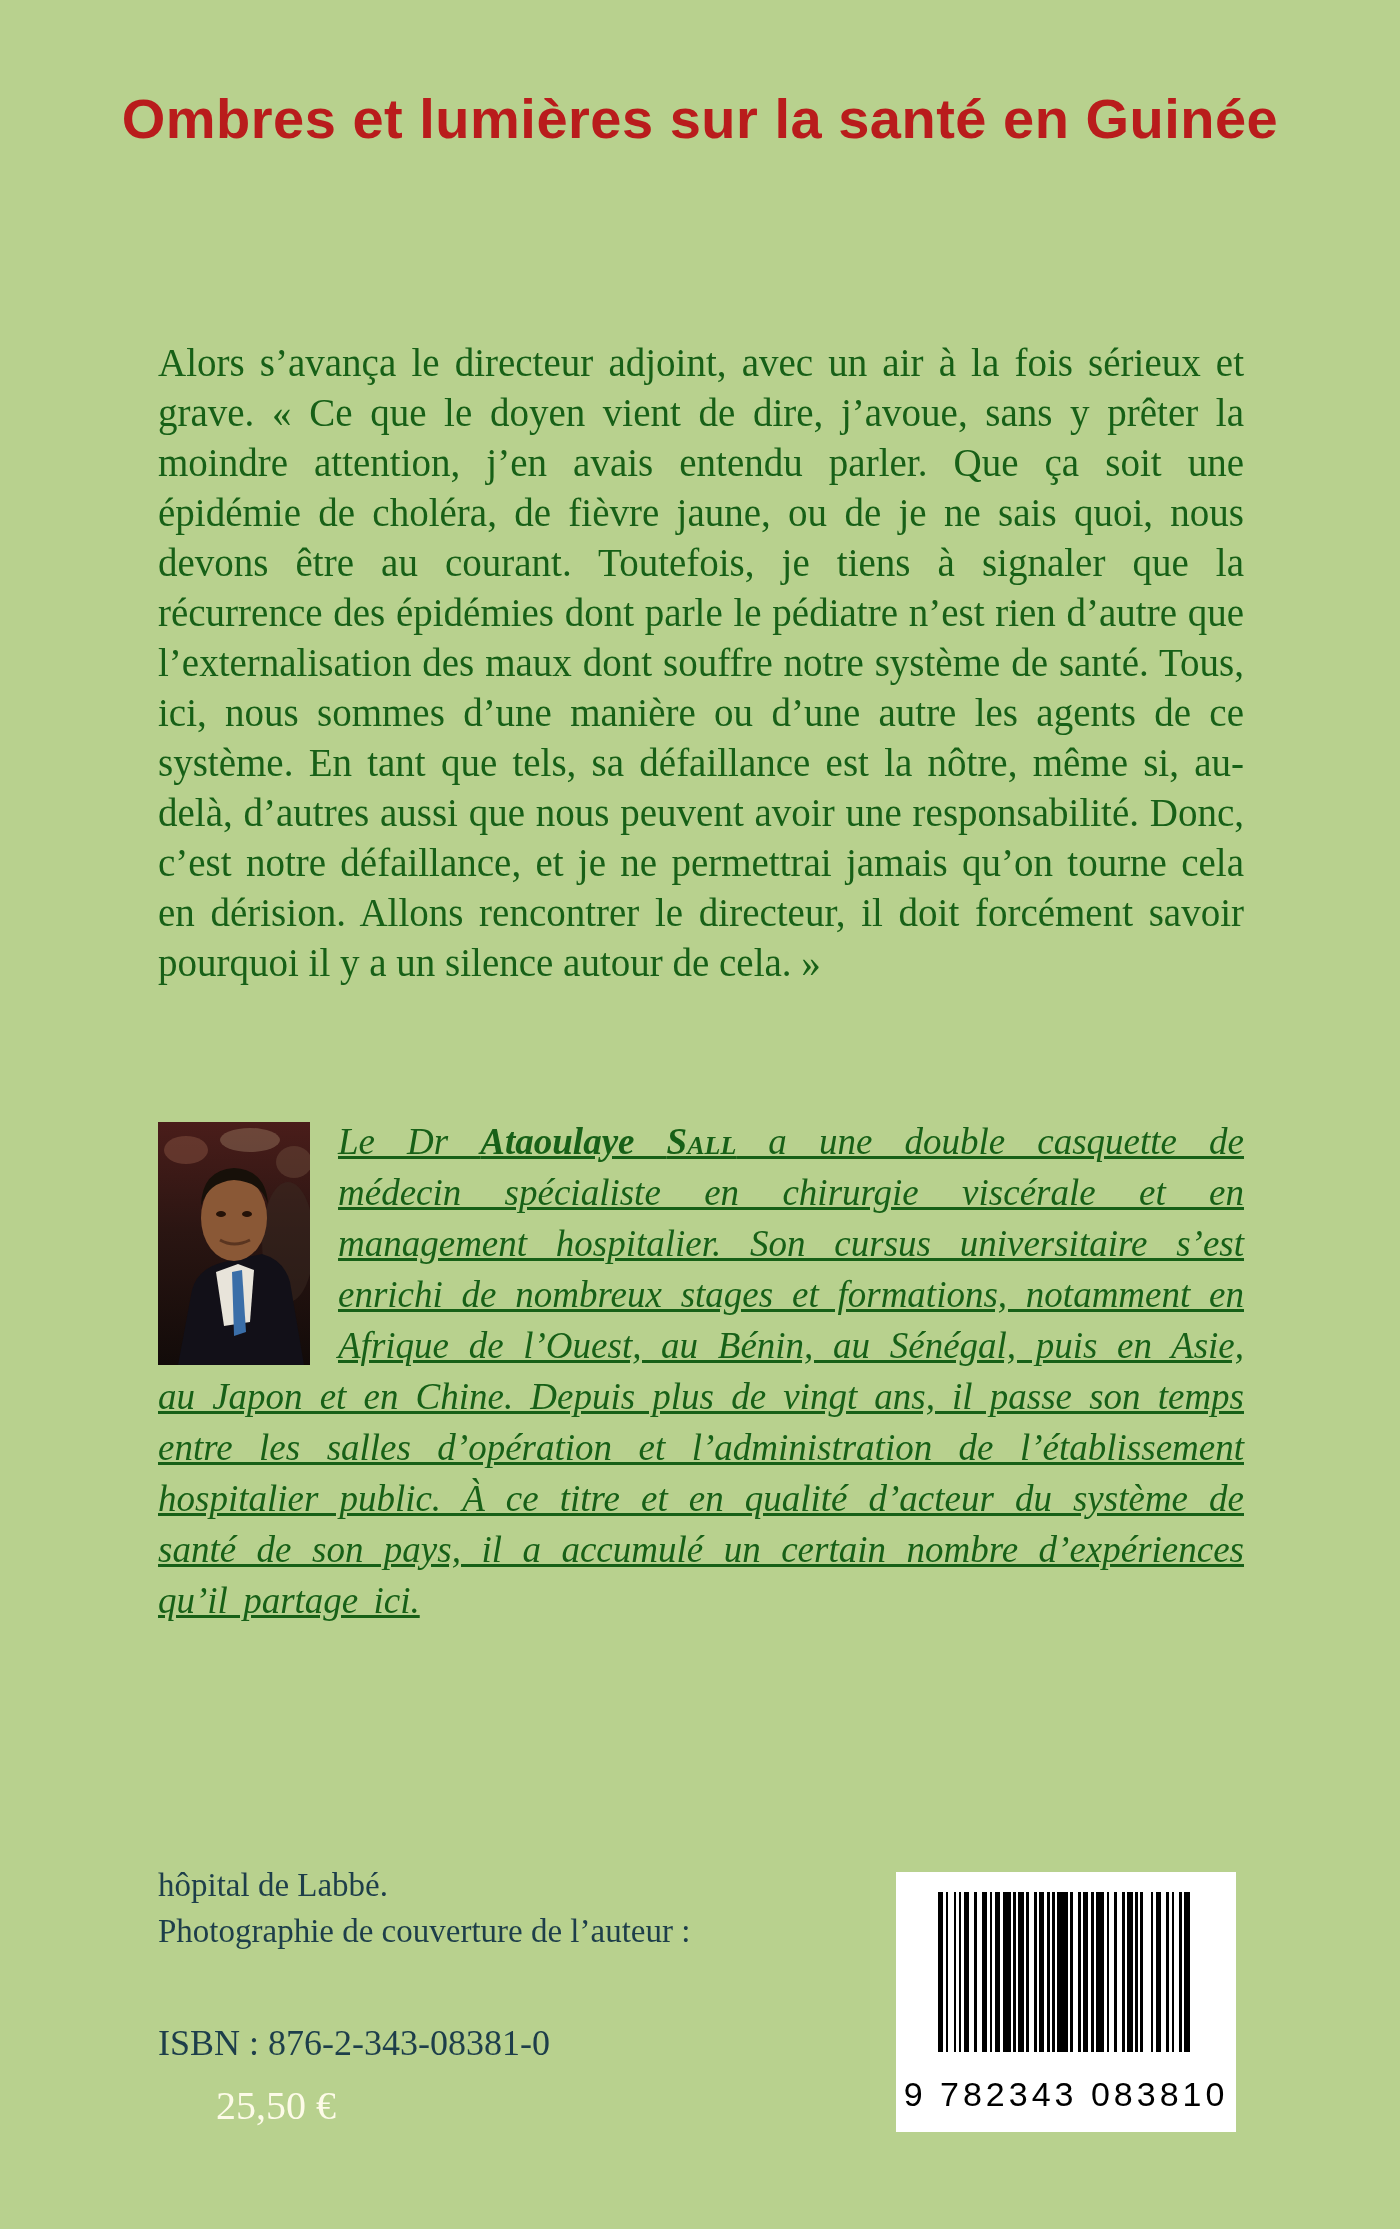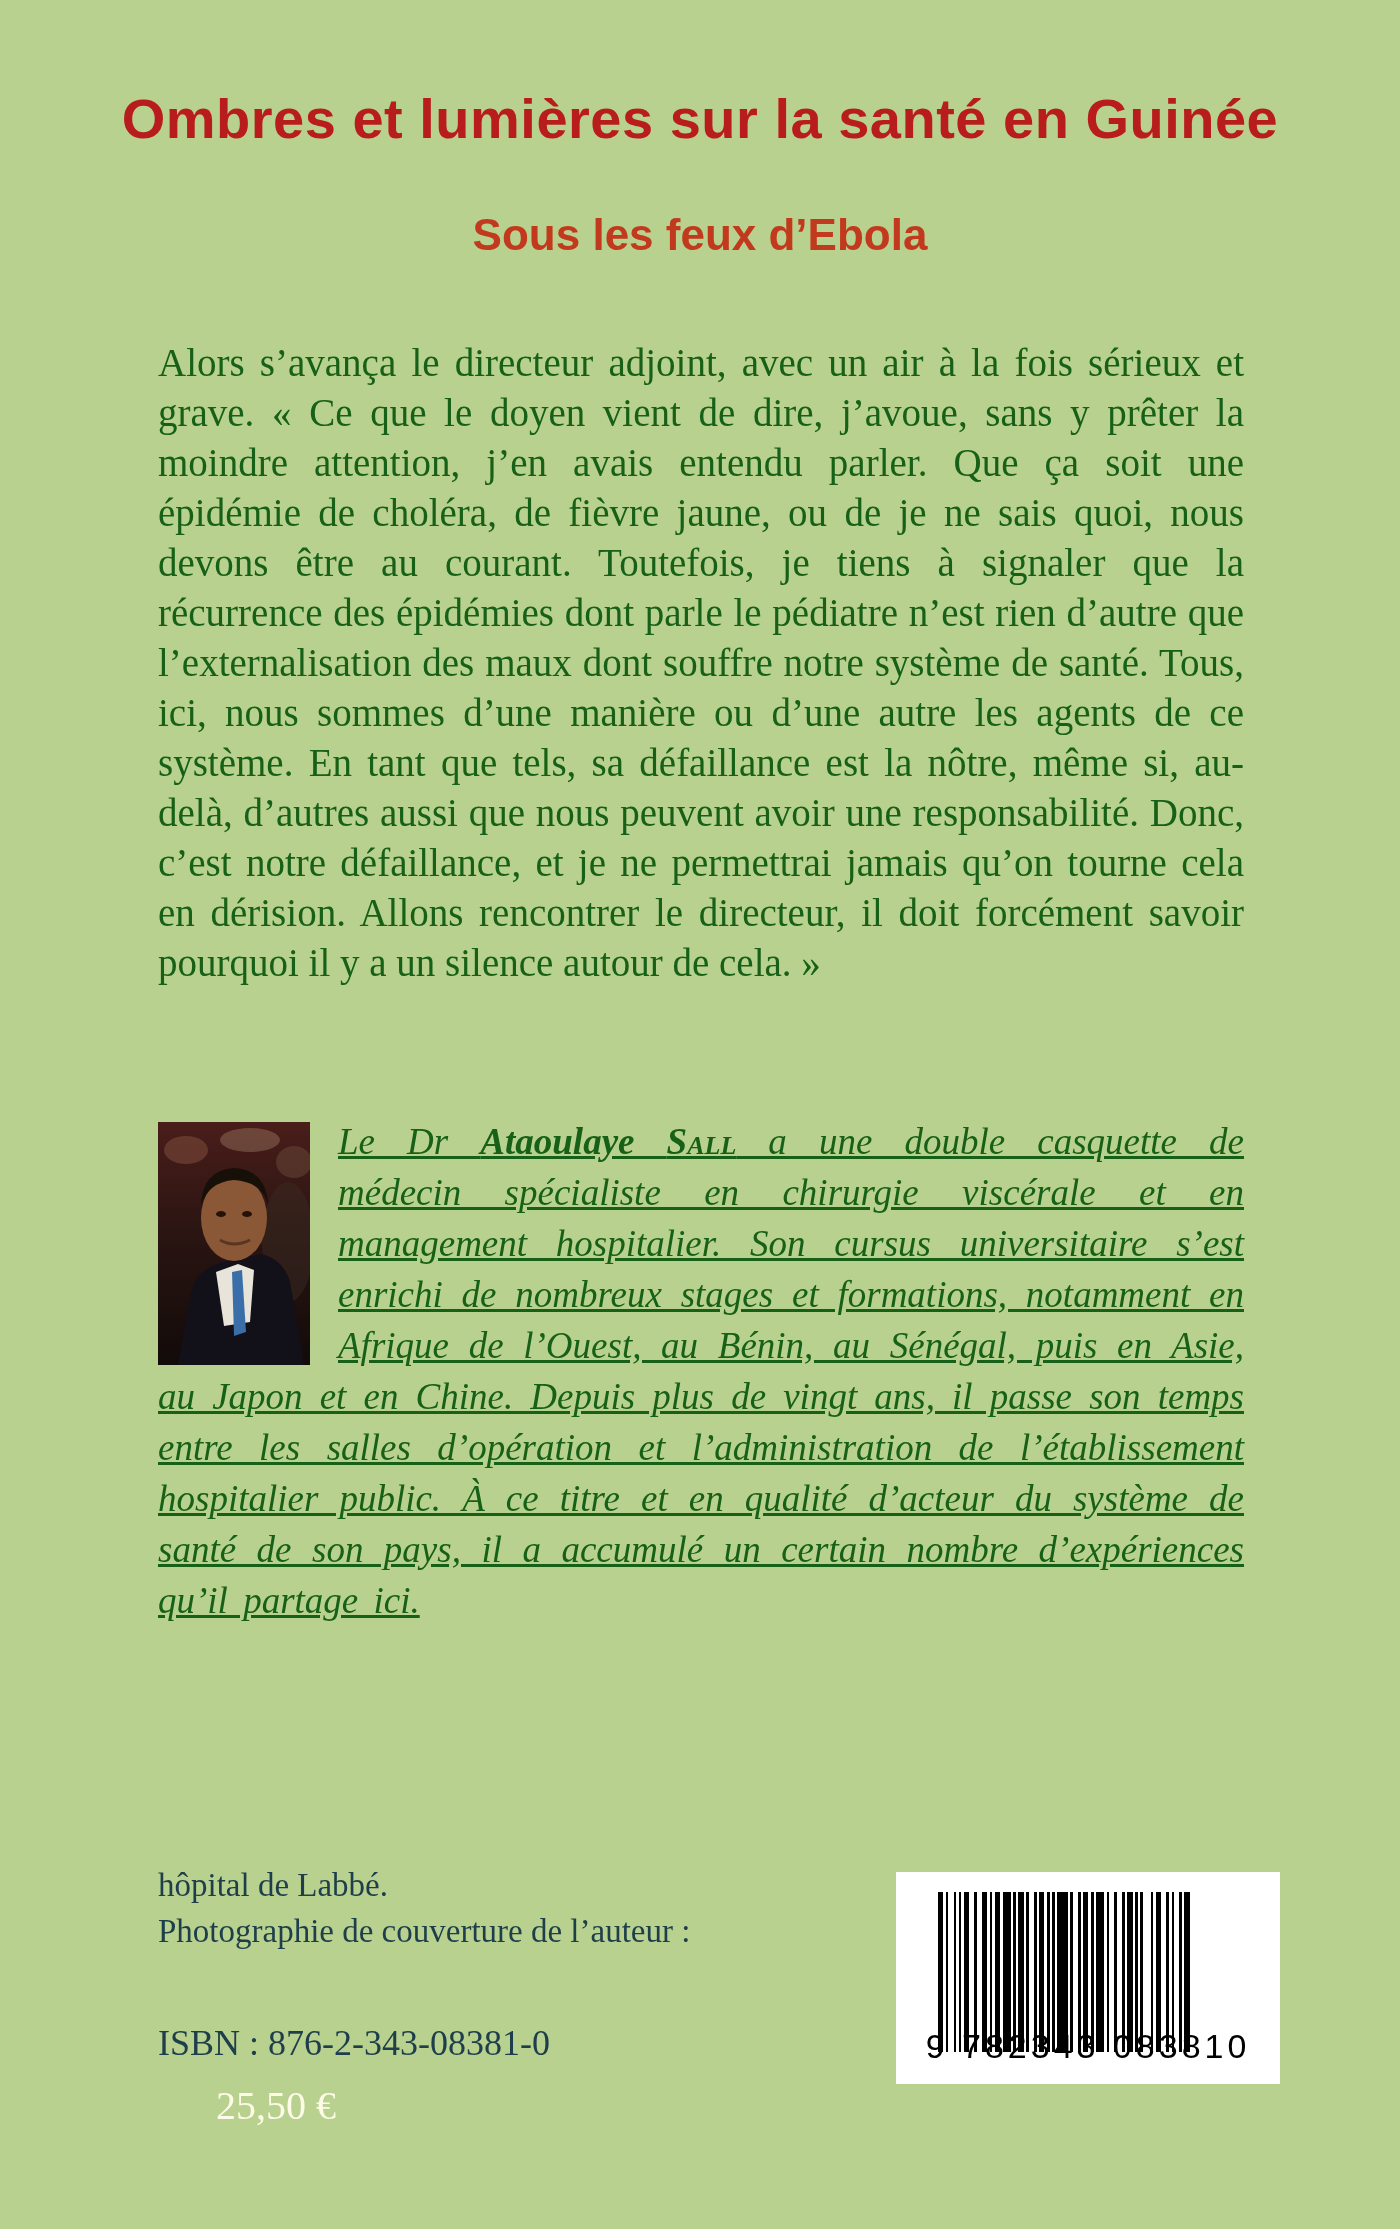--- a/index.html
+++ b/index.html
@@ -60,23 +60,22 @@
     color:#1d3e4a;
   }
   .price{
     position:absolute;top:2082px;left:168px;
     font-size:40px;
     color:#fdfbe8;
     margin-left:48px;
   }
   .barcode{
     position:absolute;top:1872px;left:896px;
-    width:340px;height:212px;
+    width:340px;height:260px;
     background:#ffffff;
-    padding-left:44px;
   }
   .barcode-bars{
     position:absolute;top:20px;left:42px;
     width:256px;height:160px;
     display:flex;align-items:stretch;
   }
   .barcode-bars .bar{background:#000;height:100%;}
   .barcode-bars .space{background:transparent;height:100%;}
   .barcode-number{
     position:absolute;bottom:18px;left:0;width:100%;
@@ -86,21 +85,20 @@
     color:#000;
   }
 </style>
 </head>
 <body>
 
 <div class="page">
 
   <div class="title">Ombres et lumières sur la santé en Guinée</div>
 
-  <div class="subtitle">Sous les feux d’Ebola</div>
 
   <div class="excerpt">Alors s’avança le directeur adjoint, avec un air à la fois sérieux et grave. « Ce que le doyen vient de dire, j’avoue, sans y prêter la moindre attention, j’en avais entendu parler. Que ça soit une épidémie de choléra, de fièvre jaune, ou de je ne sais quoi, nous devons être au courant. Toutefois, je tiens à signaler que la récurrence des épidémies dont parle le pédiatre n’est rien d’autre que l’externalisation des maux dont souffre notre système de santé. Tous, ici, nous sommes d’une manière ou d’une autre les agents de ce système. En tant que tels, sa défaillance est la nôtre, même si, au-delà, d’autres aussi que nous peuvent avoir une responsabilité. Donc, c’est notre défaillance, et je ne permettrai jamais qu’on tourne cela en dérision. Allons rencontrer le directeur, il doit forcément savoir pourquoi il y a un silence autour de cela. »</div>
 
   <div class="bio">
     <div class="author-photo">
       <svg viewBox="0 0 152 243" preserveAspectRatio="none">
         <defs>
           <linearGradient id="bg" x1="0" y1="0" x2="0" y2="1">
             <stop offset="0" stop-color="#4a1d1a"></stop>
             <stop offset="0.45" stop-color="#2a1512"></stop>

